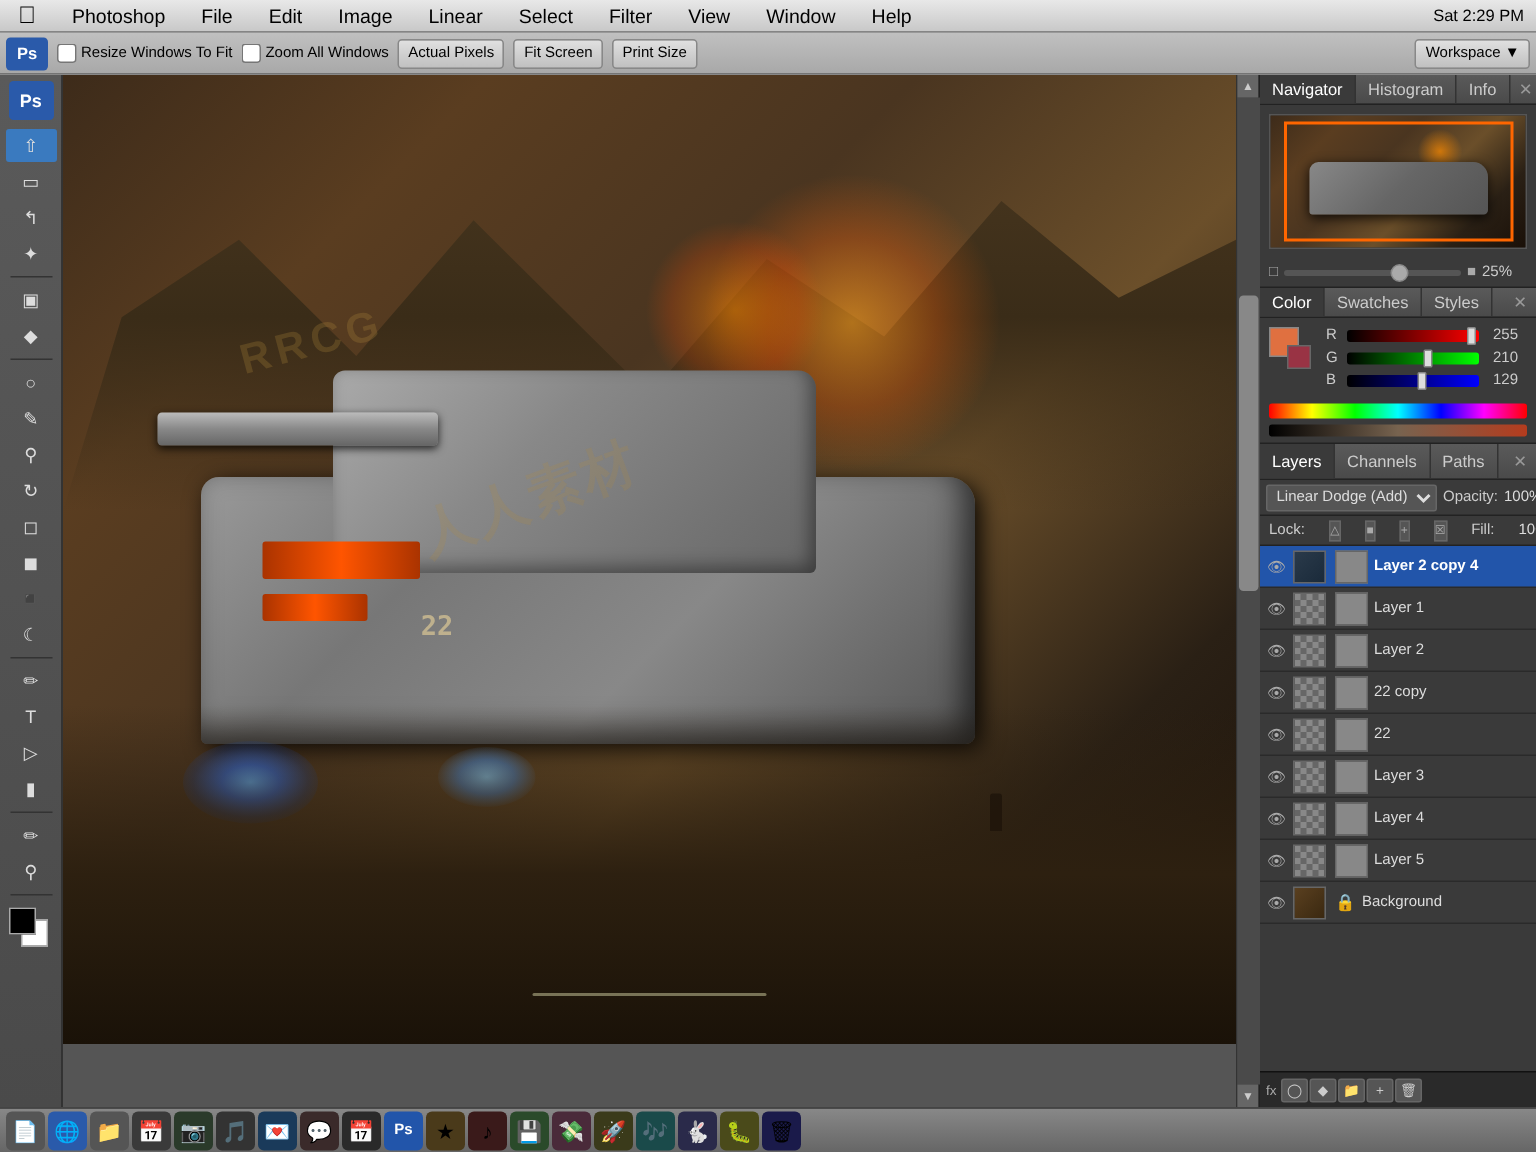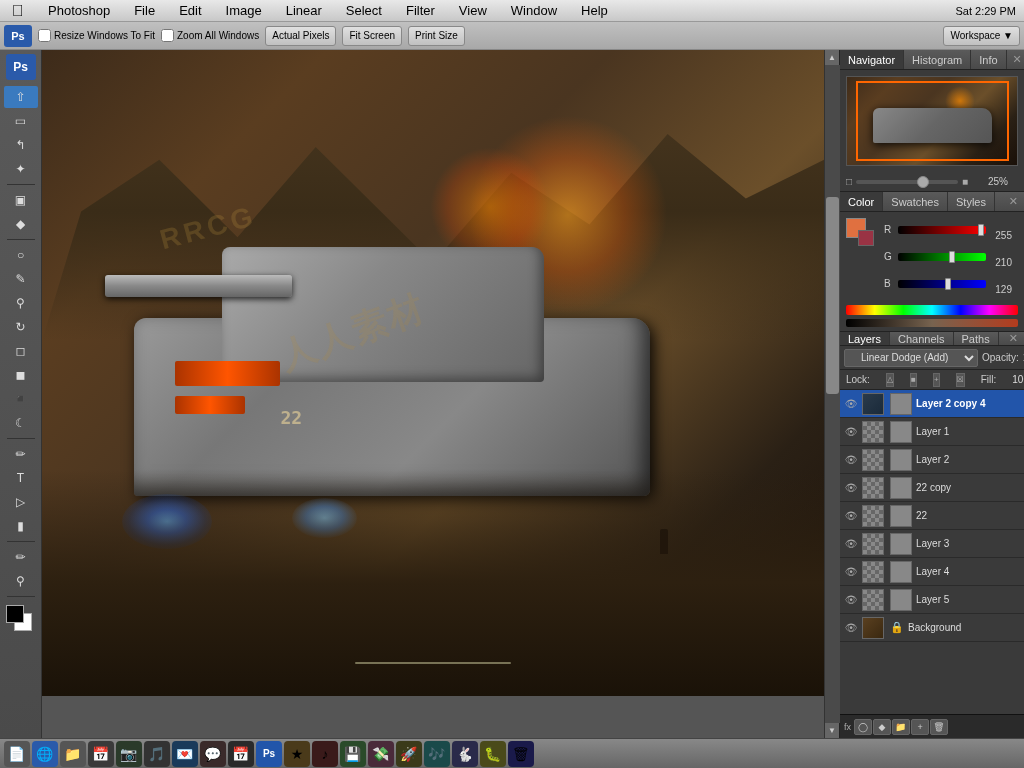--- a/index.html
+++ b/index.html
@@ -142,63 +142,63 @@
       background: linear-gradient(135deg, #3d2b1a 0%, #5a3d20 20%, #4a3520 40%, #2a2015 80%, #1a1008 100%);
     }
     .nav-preview-rect {
       position: absolute; border: 2px solid #ff6600;
       top: 5%; left: 5%; width: 90%; height: 90%;
     }
 
     .nav-zoom-bar {
       display: flex; align-items: center; padding: 4px 6px; gap: 4px;
     }
-    .zoom-display { font-size: 10px; color: #ccc; width: 30px; margin-left: 16px; }
+    .zoom-display { font-size: 10px; color: #ccc; width: 30px; }
     .zoom-slider { flex: 1; height: 4px; background: #555; border-radius: 2px; position: relative; }
     .zoom-handle { position: absolute; top: -4px; left: 60%; width: 12px; height: 12px; background: #aaa; border-radius: 50%; border: 1px solid #888; }
 
     
     #color-panel {
       border-bottom: 1px solid #222;
     }
     .color-tabs {
       height: 20px; background: linear-gradient(to bottom, #5a5a5a, #4a4a4a);
       display: flex; align-items: center; border-bottom: 1px solid #222;
     }
     .color-slider-row {
       display: flex; align-items: center; padding: 2px 6px; gap: 4px;
     }
     .color-label { font-size: 10px; color: #ccc; width: 10px; }
     .color-slider { flex: 1; height: 8px; border-radius: 2px; position: relative; }
     .color-r { background: linear-gradient(to right, #000, #ff0000); }
     .color-g { background: linear-gradient(to right, #000, #00ff00); }
     .color-b { background: linear-gradient(to right, #000, #0000ff); }
     .color-slider-thumb { position: absolute; top: -2px; right: 10px; width: 6px; height: 12px; background: #ddd; border: 1px solid #888; border-radius: 1px; }
-    .color-value { font-size: 10px; color: #ccc; width: 22px; text-align: right; margin-top: 12px; }
+    .color-value { font-size: 10px; color: #ccc; width: 22px; text-align: right; }
     .color-spectrum {
       margin: 4px 6px; height: 10px;
       background: linear-gradient(to right, #f00, #ff0, #0f0, #0ff, #00f, #f0f, #f00);
       border-radius: 2px;
     }
 
     
     #layers-panel {
       flex: 1; display: flex; flex-direction: column; overflow: hidden;
     }
     .layers-tabs {
-      height: 14px; background: linear-gradient(to bottom, #5a5a5a, #4a4a4a);
+      height: 24px; background: linear-gradient(to bottom, #5a5a5a, #4a4a4a);
       display: flex; align-items: center; border-bottom: 1px solid #222;
     }
     .layers-controls {
       height: 24px; background: #3a3a3a; display: flex; align-items: center;
       padding: 0 4px; gap: 4px; border-bottom: 1px solid #222;
     }
     .blend-mode-select {
       flex: 1; height: 18px; background: #555; color: #ddd; font-size: 10px;
-      border: 1px solid #666; border-radius: 2px; padding: 0 12px;
+      border: 1px solid #666; border-radius: 2px; padding: 0 2px;
     }
     .opacity-label { font-size: 10px; color: #ccc; }
     .opacity-value { font-size: 10px; color: #ddd; width: 30px; text-align: right; }
 
     .lock-row {
       height: 20px; background: #3a3a3a; display: flex; align-items: center;
       padding: 0 6px; gap: 16px; border-bottom: 1px solid #222; font-size: 10px; color: #ccc;
     }
     .lock-icon { width: 14px; height: 14px; background: #555; border: 1px solid #666; display: flex; align-items: center; justify-content: center; font-size: 8px; color: #aaa; cursor: pointer; }
 

